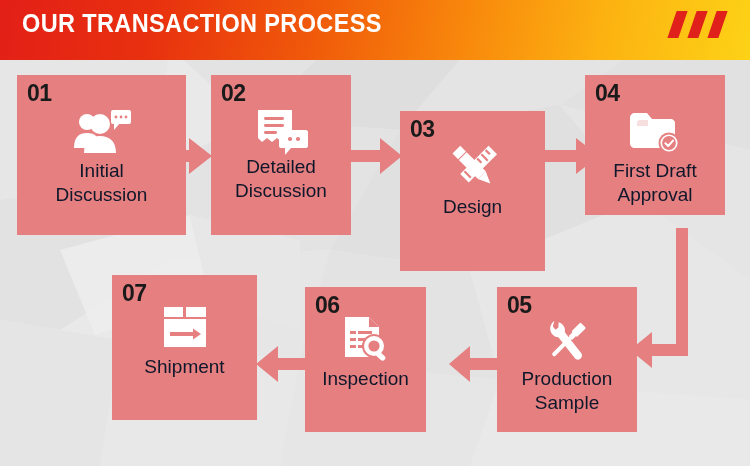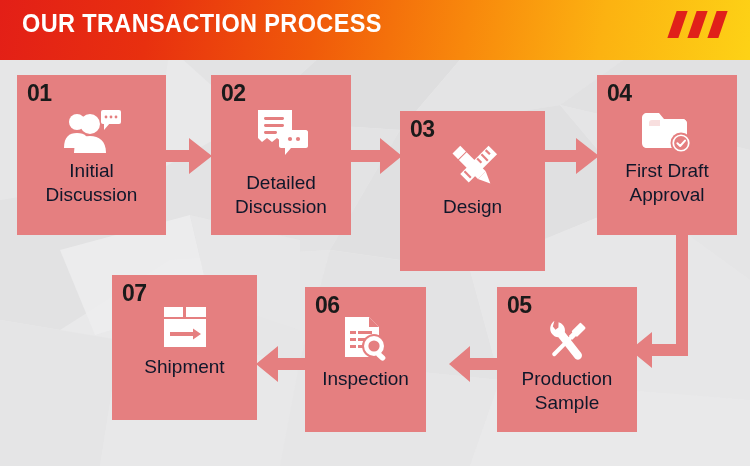--- a/index.html
+++ b/index.html
@@ -168,21 +168,21 @@
   </svg>
 
   <svg class="arrow" style="left:449px; top:344px; width:50px; height:40px;" viewBox="0 0 50 40">
     <path d="M50,14 L21,14 L21,2 L0,20 L21,38 L21,26 L50,26 Z" fill="#e57f80"></path>
   </svg>
 
   <svg class="arrow" style="left:256px; top:344px; width:51px; height:40px;" viewBox="0 0 51 40">
     <path d="M51,14 L22,14 L22,2 L0,20 L22,38 L22,26 L51,26 Z" fill="#e57f80"></path>
   </svg>
 
-  <div class="step-box" style="left:17px; top:75px; width:149px; height:160px;">
+  <div class="step-box" style="left:17px; top:75px; width:169px; height:160px;">
     <div class="step-num">01</div>
     <div class="step-icon" style="top:34px; height:46px;">
       <svg width="58" height="44" viewBox="0 0 58 44">
         <circle cx="14" cy="12" r="8" fill="#ffffff"></circle>
         <path d="M1,38 C1,27 6,23 14,23 C22,23 27,27 27,38 Z" fill="#ffffff"></path>
         <circle cx="27" cy="14" r="10" fill="#ffffff"></circle>
         <path d="M11,43 C11,31 18,26 27,26 C36,26 43,31 43,43 Z" fill="#ffffff"></path>
         <rect x="38" y="0" width="20" height="14" rx="2" fill="#ffffff"></rect>
         <path d="M41,13 L41,20 L47,13 Z" fill="#ffffff"></path>
         <circle cx="43" cy="7" r="1.4" fill="#e57f80"></circle>
@@ -202,21 +202,21 @@
       <svg width="54" height="48" viewBox="0 0 54 48">
         <path d="M4,2 L38,2 L38,34 L33,30 L28,34 L23,30 L18,34 L13,30 L8,34 L4,30 Z" fill="#ffffff"></path>
         <rect x="10" y="9" width="20" height="3" rx="1.4" fill="#e57f80"></rect>
         <rect x="10" y="16" width="20" height="3" rx="1.4" fill="#e57f80"></rect>
         <rect x="10" y="23" width="13" height="3" rx="1.4" fill="#e57f80"></rect>
         <path d="M27,22 L52,22 C53,22 54,23 54,24 L54,38 C54,39 53,40 52,40 L37,40 L31,47 L31,40 L27,40 C26,40 25,39 25,38 L25,24 C25,23 26,22 27,22 Z" fill="#ffffff"></path>
         <circle cx="36" cy="31" r="2.1" fill="#e57f80"></circle>
         <circle cx="44" cy="31" r="2.1" fill="#e57f80"></circle>
       </svg>
     </div>
-    <div class="step-label" style="top:96px;">
+    <div class="step-label" style="top:80px;">
       <div>Detailed</div>
       <div>Discussion</div>
     </div>
   </div>
 
   <div class="step-box" style="left:400px; top:75px; width:145px; height:160px;margin-top:36px;">
     <div class="step-num">03</div>
     <div class="step-icon" style="top:30px; height:52px;">
       <svg width="56" height="56" viewBox="0 0 56 56">
         <g transform="rotate(45 28 28)">
@@ -233,21 +233,21 @@
           <rect x="23" y="13" width="11" height="27" fill="#ffffff"></rect>
           <path d="M23,40 L34,40 L28.5,52 Z" fill="#ffffff"></path>
         </g>
       </svg>
     </div>
     <div class="step-label" style="top:84px;">
       <div>Design</div>
     </div>
   </div>
 
-  <div class="step-box" style="left:597px; top:75px; width:140px; height:160px;">
+  <div class="step-box" style="left:585px; top:75px; width:140px; height:140px;">
     <div class="step-num">04</div>
     <div class="step-icon" style="top:34px; height:46px;">
       <svg width="54" height="44" viewBox="0 0 54 44">
         <path d="M2,8 C2,5 4,3 7,3 L19,3 L24,9 L42,9 C45,9 47,11 47,14 L47,33 C47,36 45,38 42,38 L7,38 C4,38 2,36 2,33 Z" fill="#ffffff"></path>
         <path d="M9,12 C9,10 10,9 12,9 L42,9 C45,9 47,11 47,14 L47,33 C47,36 45,38 42,38 L12,38 C10,38 9,37 9,35 Z" fill="#ffffff"></path>
         <path d="M9,13 C9,11 10,10 12,10 L20,10 L20,16 L9,16 Z" fill="#e57f80" opacity="0.25"></path>
         <circle cx="41" cy="33" r="10.5" fill="#e57f80"></circle>
         <circle cx="41" cy="33" r="8.6" fill="#ffffff"></circle>
         <circle cx="41" cy="33" r="6.9" fill="#e57f80"></circle>
         <path d="M37.4,33.2 L40.2,36 L45,30.6" stroke="#ffffff" stroke-width="2" fill="none" stroke-linecap="round" stroke-linejoin="round"></path>

